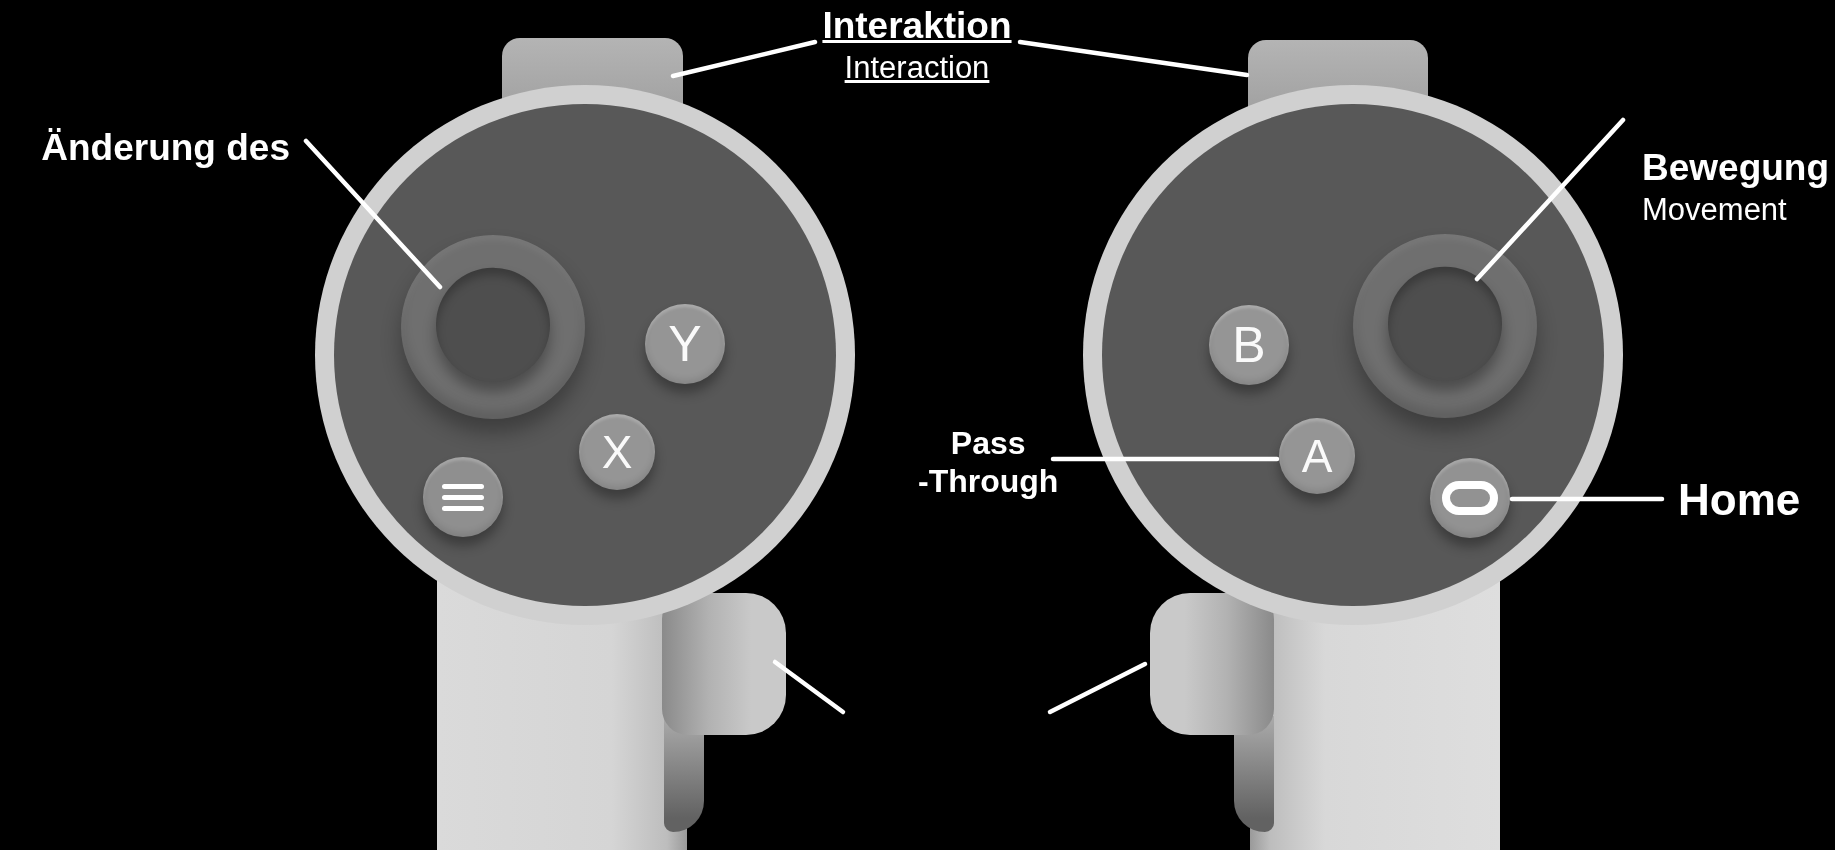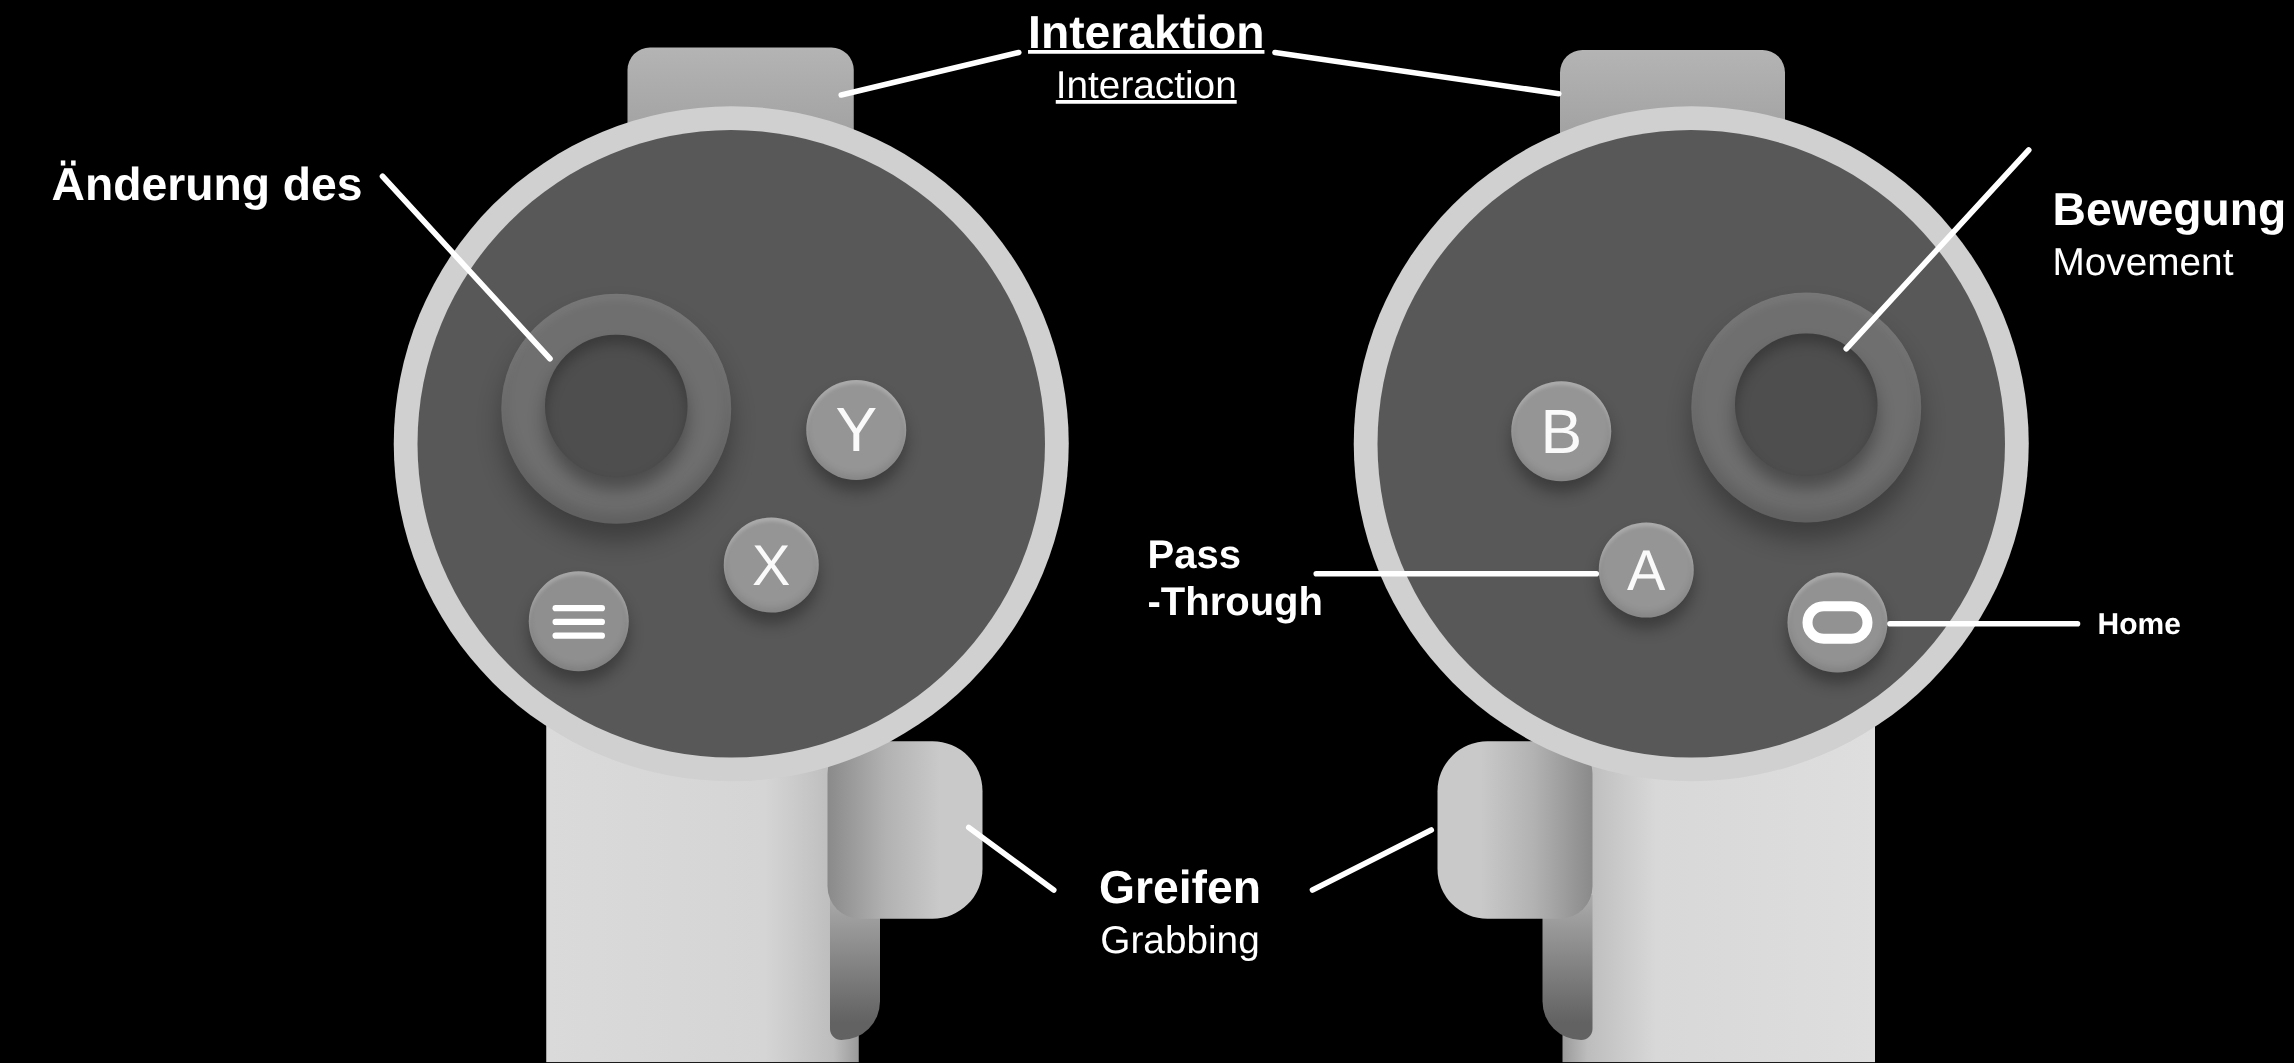--- a/index.html
+++ b/index.html
@@ -54,28 +54,28 @@
   .btn-home{left:1430px;top:458px;width:80px;height:80px;background:#929292;}
 
   .menu-icon{display:flex;flex-direction:column;gap:6px;}
   .menu-icon i{display:block;width:42px;height:5px;background:#fff;border-radius:3px;}
   .home-icon{display:block;width:56px;height:34px;border:8px solid #fff;border-radius:17px;box-sizing:border-box;}
 
   
   .lines{position:absolute;inset:0;width:100%;height:100%;z-index:10;pointer-events:none;}
   .lines line{stroke:var(--c-text,#fff);stroke-width:4.5;stroke-linecap:round;}
 
-  .label{position:absolute;color:var(--c-text,#fff);z-index:11;}
+  .label{position:absolute;color:var(--c-text,#fff);z-index:11;text-align:center;}
   .lbl-de{font-weight:700;font-size:37px;line-height:47px;}
   .lbl-en{font-weight:400;font-size:31px;line-height:38px;}
   .lbl-interaction{left:737px;top:2px;width:360px;text-align:center;text-decoration:underline;}
   .lbl-viewpoint{left:0;top:102px;width:290px;text-align:right;margin-top:22px;}
   .lbl-movement{left:1642px;top:96px;text-align:left;margin-top:48px;}
   .lbl-passthrough{left:918px;top:424px;font-weight:700;font-size:32px;line-height:38px;}
-  .lbl-home{left:1678px;top:483px;font-weight:700;font-size:24px;line-height:34px;}
+  .lbl-home{left:1678px;top:483px;font-weight:700;font-size:44px;line-height:34px;}
   .lbl-grabbing{left:794px;top:686px;width:300px;text-align:center;}
 </style>
 </head>
 <body>
 
 <div class="stage">
 
   <div>
     <div class="trigger trigger-l"></div>
     <div class="handle handle-l"></div>
@@ -149,18 +149,14 @@
     <div class="lbl-en">Movement</div>
   </div>
 
   <div class="label lbl-passthrough">
     <div>Pass</div>
     <div>-Through</div>
   </div>
 
   <div class="label lbl-home">Home</div>
 
-  <div class="label lbl-grabbing">
-    <div class="lbl-de">Greifen</div>
-    <div class="lbl-en">Grabbing</div>
-  </div>
 
 </div>
 
 </body></html>

